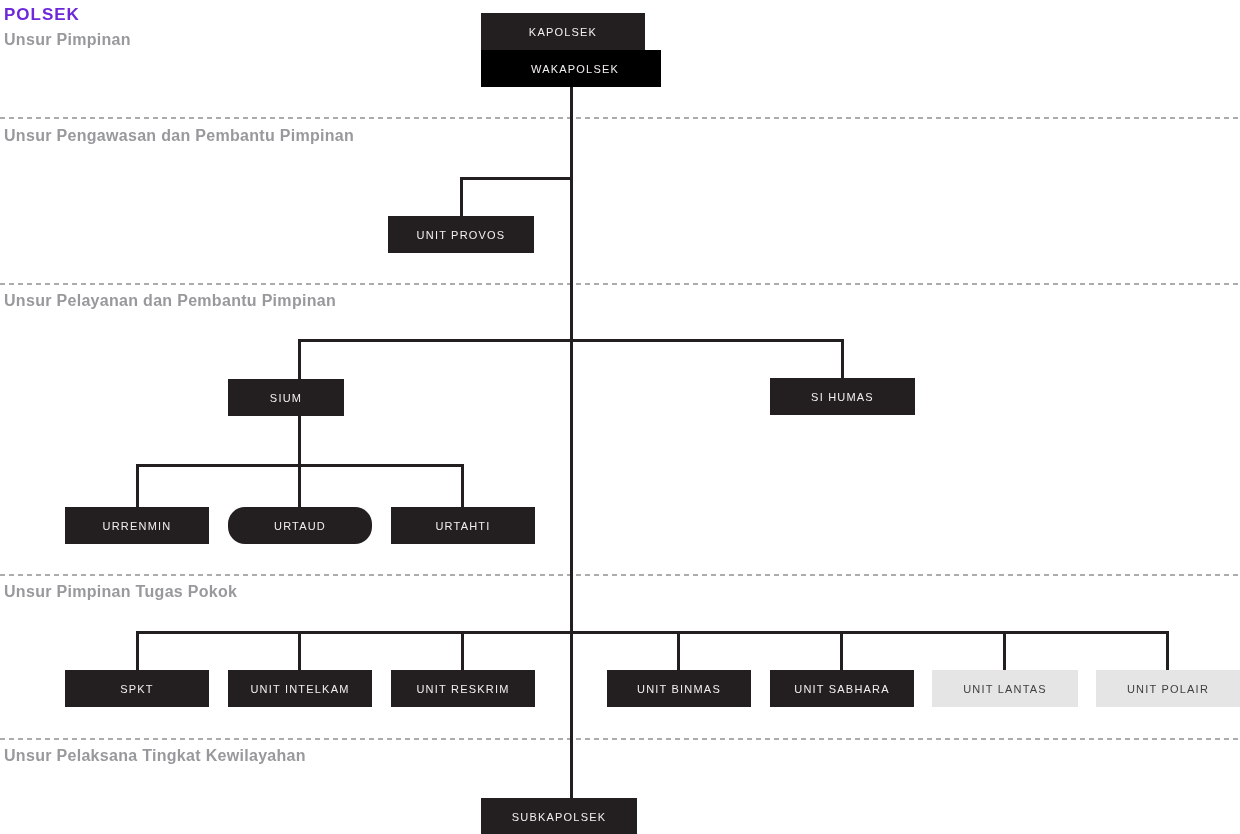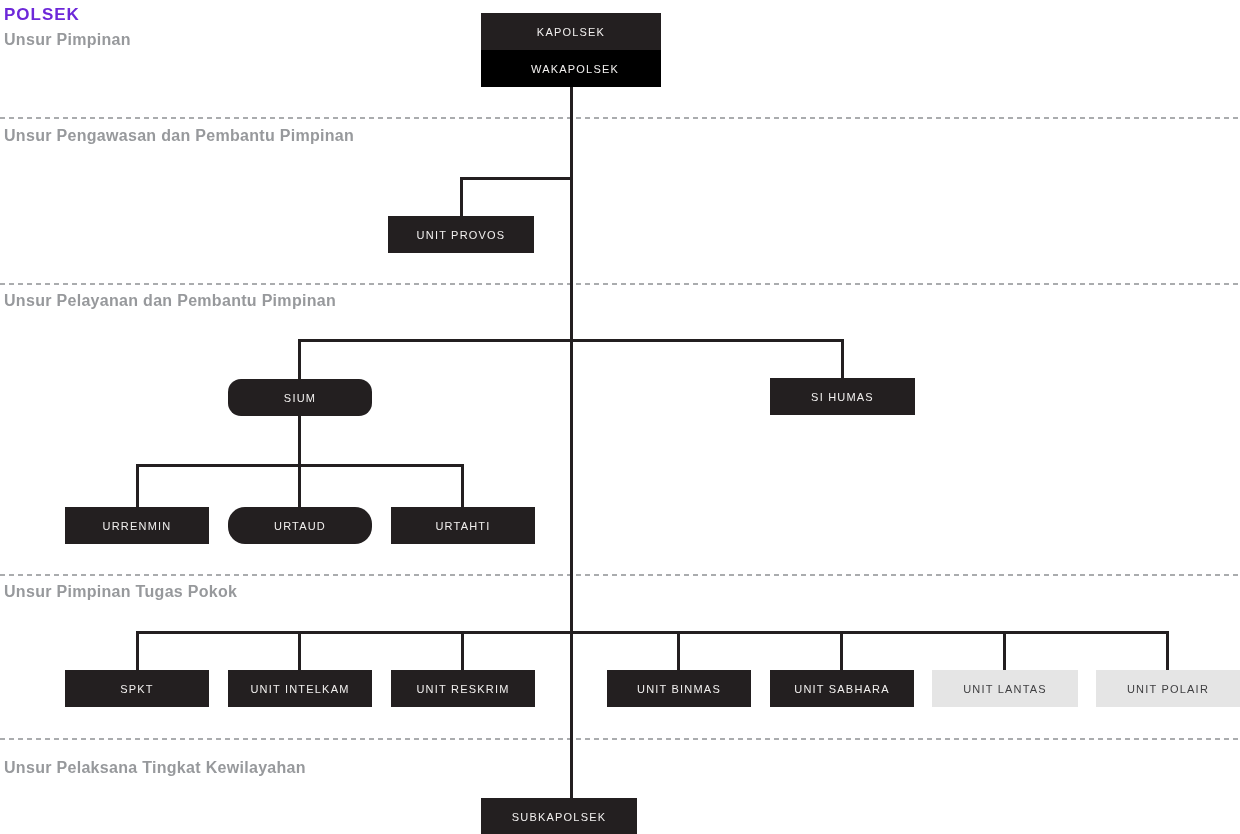--- a/index.html
+++ b/index.html
@@ -54,21 +54,21 @@
 </head>
 <body>
 
 <div id="canvas">
 
   <div class="page-title" style="left:4px; top:5px;">POLSEK</div>
   <div class="section-header" style="left:4px; top:31px;">Unsur Pimpinan</div>
   <div class="section-header" style="left:4px; top:127px;">Unsur Pengawasan dan Pembantu Pimpinan</div>
   <div class="section-header" style="left:4px; top:292px;">Unsur Pelayanan dan Pembantu Pimpinan</div>
   <div class="section-header" style="left:4px; top:583px;">Unsur Pimpinan Tugas Pokok</div>
-  <div class="section-header" style="left:4px; top:747px;margin-top:12px;">Unsur Pelaksana Tingkat Kewilayahan</div>
+  <div class="section-header" style="left:4px; top:747px;">Unsur Pelaksana Tingkat Kewilayahan</div>
 
   <div class="dashed-line" style="top:117px;"></div>
   <div class="dashed-line" style="top:283px;"></div>
   <div class="dashed-line" style="top:574px;"></div>
   <div class="dashed-line" style="top:738px;"></div>
 
   <div class="line" style="left:570px; top:87px; width:3px; height:711px;"></div>
 
   <div class="line" style="left:460px; top:177px; width:113px; height:3px;"></div>
   <div class="line" style="left:460px; top:177px; width:3px; height:39px;"></div>
@@ -85,26 +85,26 @@
 
   <div class="line" style="left:136px; top:631px; width:1033px; height:3px;"></div>
   <div class="line" style="left:136px;  top:631px; width:3px; height:39px;"></div>
   <div class="line" style="left:298px;  top:631px; width:3px; height:39px;"></div>
   <div class="line" style="left:461px;  top:631px; width:3px; height:39px;"></div>
   <div class="line" style="left:677px;  top:631px; width:3px; height:39px;"></div>
   <div class="line" style="left:840px;  top:631px; width:3px; height:39px;"></div>
   <div class="line" style="left:1003px; top:631px; width:3px; height:39px;"></div>
   <div class="line" style="left:1166px; top:631px; width:3px; height:39px;"></div>
 
-  <div class="node dark" style="left:481px; top:13px;  width:180px; height:37px;">KAPOLSEK</div>
+  <div class="node dark" style="left:481px; top:13px;  width:164px; height:37px;">KAPOLSEK</div>
   <div class="node grey" style="left:481px; top:50px;  width:180px; height:37px;">WAKAPOLSEK</div>
 
   <div class="node dark" style="left:388px; top:216px; width:146px; height:37px;">UNIT PROVOS</div>
 
-  <div class="node dark" style="left:228px; top:379px; width:144px; height:37px;border-radius:13px;">SIUM</div>
+  <div class="node dark" style="left:228px; top:379px; width:116px; height:37px;">SIUM</div>
   <div class="node dark" style="left:770px; top:378px; width:145px; height:37px;">SI HUMAS</div>
 
   <div class="node dark" style="left:65px;  top:507px; width:144px; height:37px;">URRENMIN</div>
   <div class="node dark" style="left:228px; top:507px; width:144px; height:37px;border-radius:17px;">URTAUD</div>
   <div class="node dark" style="left:391px; top:507px; width:144px; height:37px;">URTAHTI</div>
 
   <div class="node dark" style="left:65px;  top:670px; width:144px; height:37px;">SPKT</div>
   <div class="node dark" style="left:228px; top:670px; width:144px; height:37px;">UNIT INTELKAM</div>
   <div class="node dark" style="left:391px; top:670px; width:144px; height:37px;">UNIT RESKRIM</div>
   <div class="node dark" style="left:607px; top:670px; width:144px; height:37px;">UNIT BINMAS</div>

